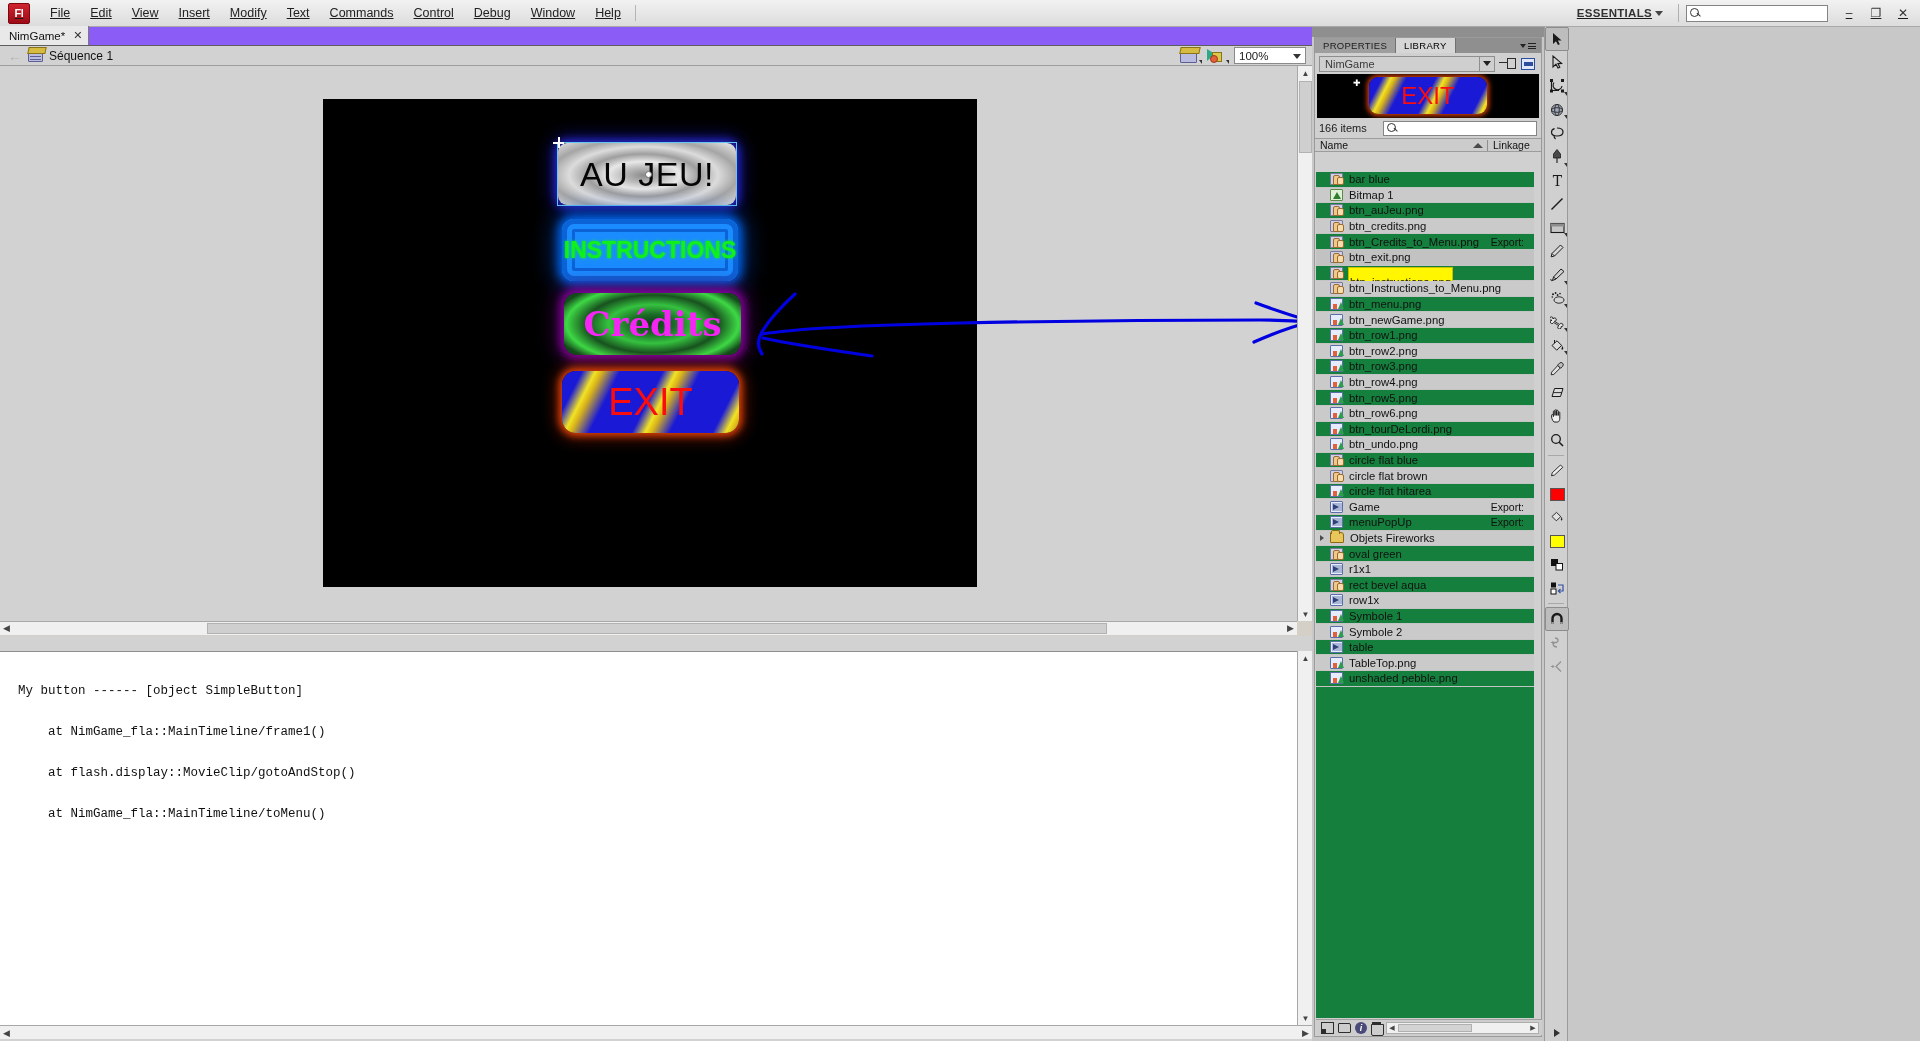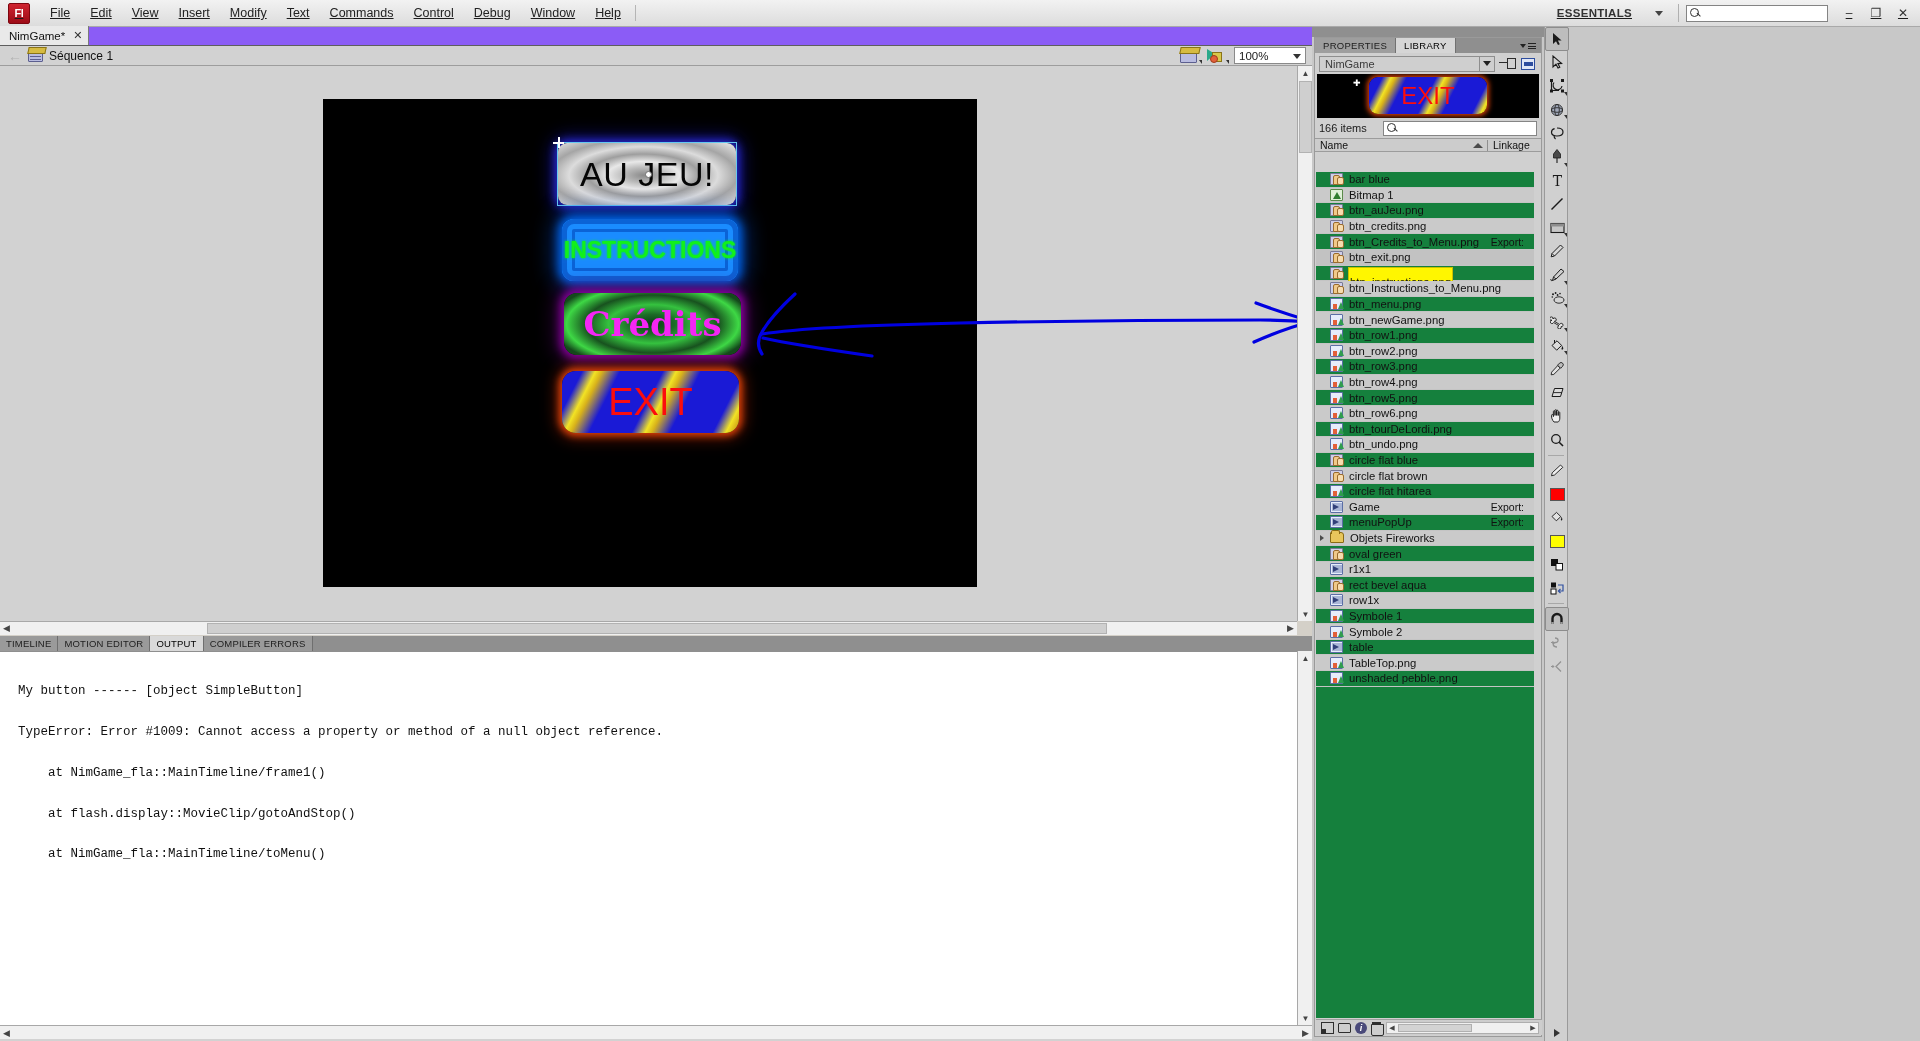--- a/index.html
+++ b/index.html
@@ -27,21 +27,21 @@
     color:#fff; font-weight:bold; font-size:11px;
     display:flex; align-items:center; justify-content:center;
     letter-spacing:-0.5px;
   }
   .menu-item{
     padding:4px 10px; font-size:12.5px; color:#222; cursor:default; white-space:nowrap;
   }
   .menu-sep{ width:1px; height:16px; background:#b5b5b5; margin:0 4px; }
   .mb-right{ margin-left:auto; display:flex; align-items:center; padding-right:4px;}
   .workspace-sel{
-    display:flex; align-items:center; gap:23px; font-size:11.5px; font-weight:bold;
+    display:flex; align-items:center; gap:3px; font-size:11.5px; font-weight:bold;
     color:#333; letter-spacing:.3px; padding:3px 8px; cursor:default;
   }
   .caret-dn{
     width:0;height:0;border-left:4px solid transparent;border-right:4px solid transparent;
     border-top:5px solid #444;
   }
   .vbar{ width:1px;height:18px;background:#b0b0b0;margin:0 7px;}
   .srch-box{
     width:142px;height:17px;background:#fff;border:1px solid #848484;
     display:flex;align-items:center;padding-left:3px;
@@ -405,31 +405,23 @@
 
   <div class="stage-hsb">
     <div class="sb-arrow">◀</div>
     <div class="sb-track">
       <div class="sb-thumb" style="left:194px;width:900px;"></div>
     </div>
     <div class="sb-arrow">▶</div>
   </div>
 
   <div class="botpanel">
-    <div class="panel-tabs">
-      <div class="ptab">TIMELINE</div>
-      <div class="ptab">MOTION EDITOR</div>
-      <div class="ptab active">OUTPUT</div>
-      <div class="ptab">COMPILER ERRORS</div>
-      <div class="ptabs-fill"></div>
-    </div>
 
     <div class="out-body">
       <div>My button ------ [object SimpleButton]</div>
-      <div>TypeError: Error #1009: Cannot access a property or method of a null object reference.</div>
       <div>    at NimGame_fla::MainTimeline/frame1()</div>
       <div>    at flash.display::MovieClip/gotoAndStop()</div>
       <div>    at NimGame_fla::MainTimeline/toMenu()</div>
     </div>
 
     <div class="out-vsb">
       <div class="vsb-up">▲</div>
       <div class="vsb-dn" style="position:absolute;bottom:0;">▼</div>
     </div>
 

